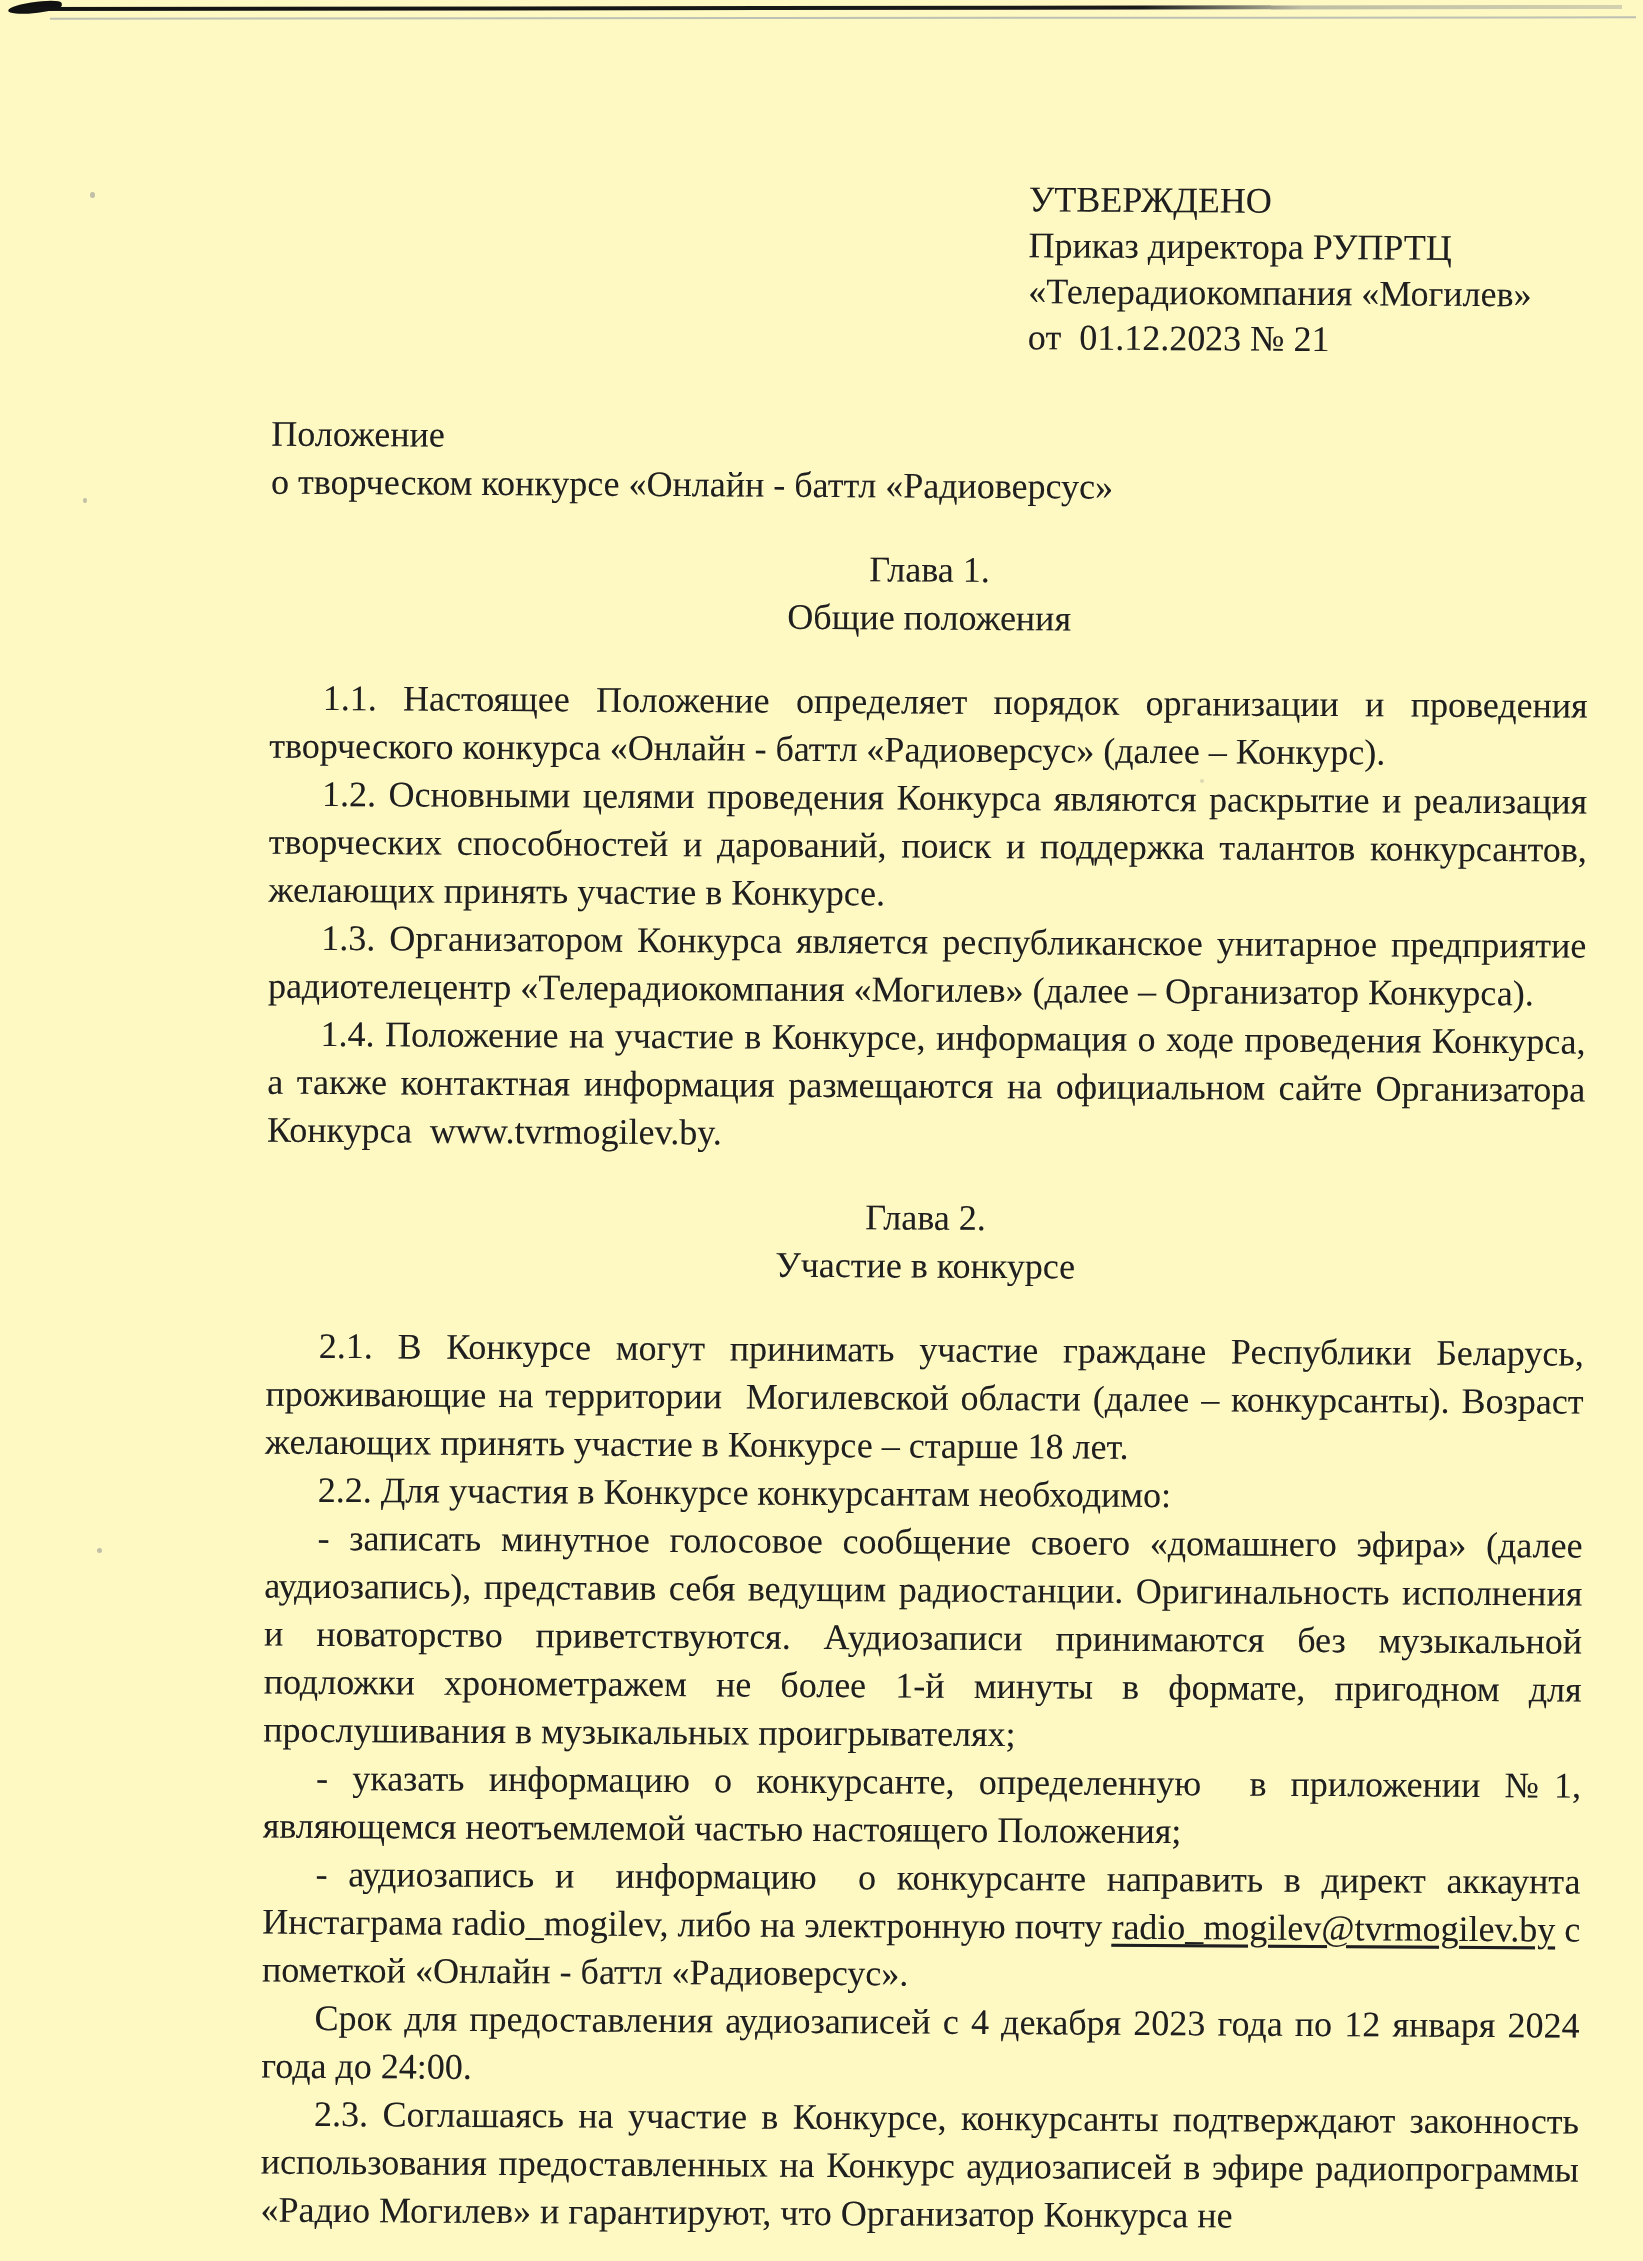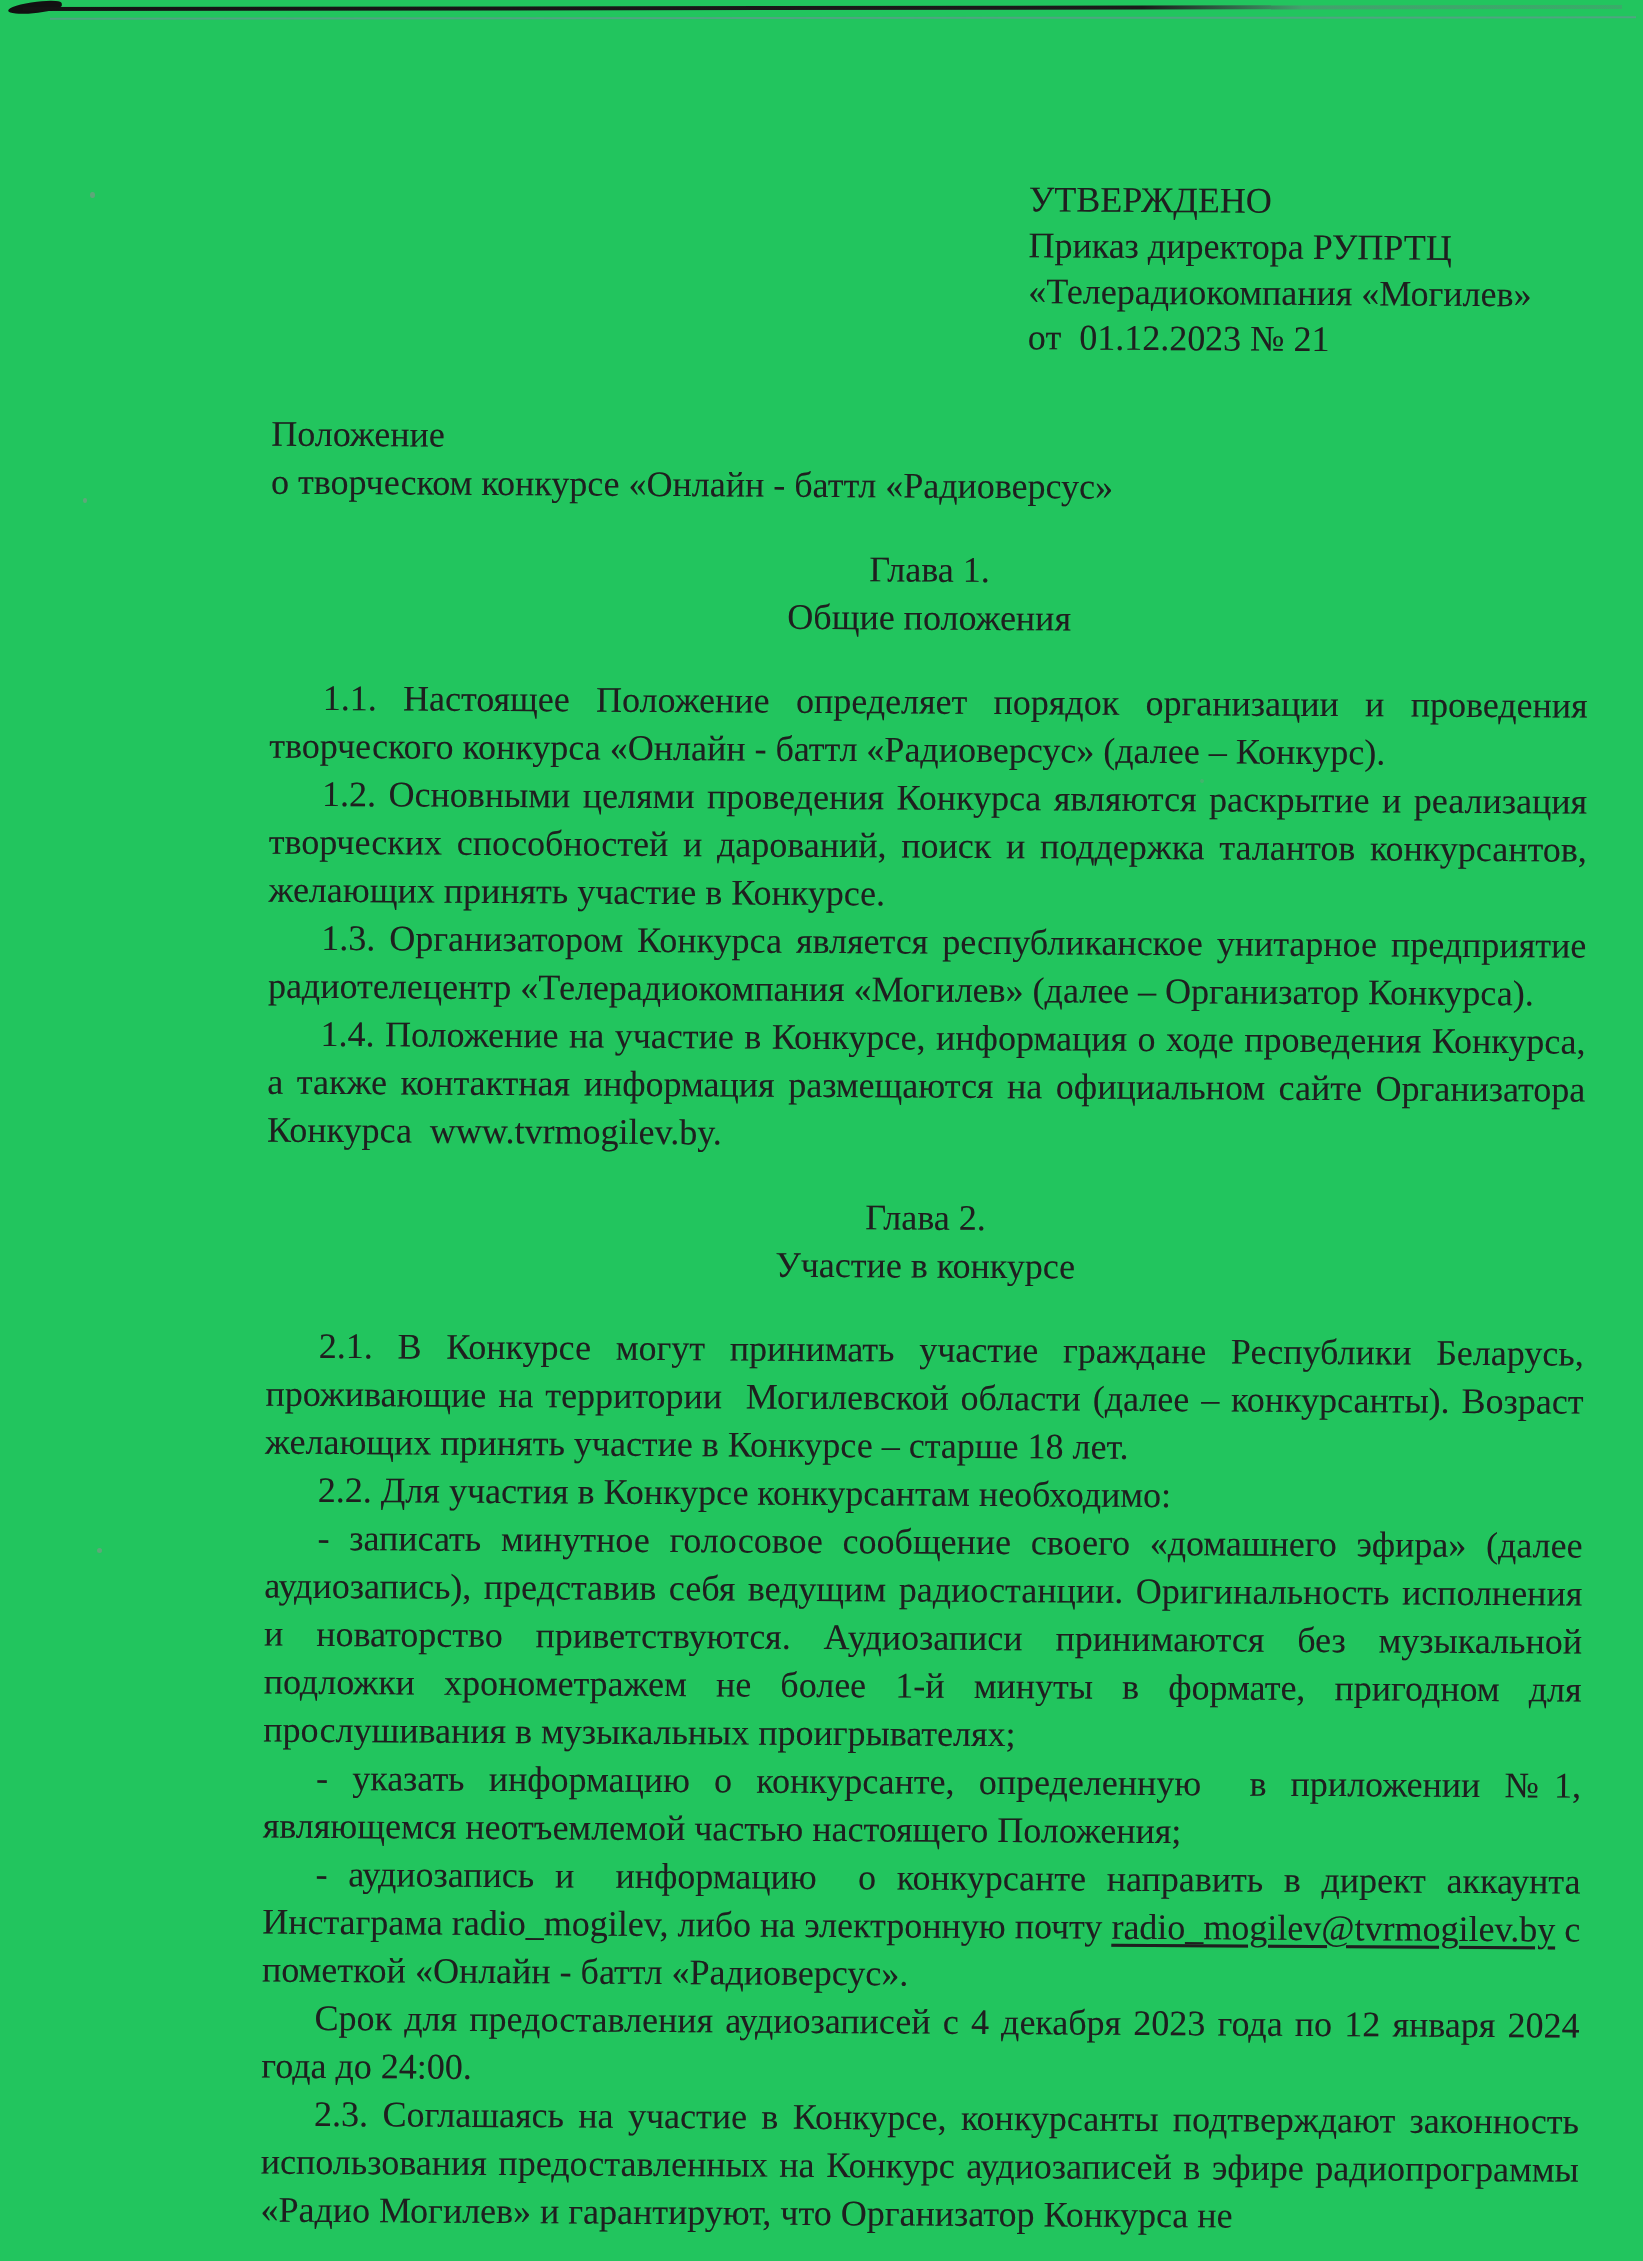--- a/index.html
+++ b/index.html
@@ -1,19 +1,19 @@
 <!DOCTYPE html>
 <html style="font-size:10.3px"><head>
 <meta charset="utf-8">
 <style>
   html,body{margin:0;padding:0;background:#e8e8e8;}
   .page{
     position:relative;
     width:1644px;height:2261px;
-    background:#22c55e;
+    background:#fef9c3;
     overflow:hidden;
     font-family:"Liberation Serif","DejaVu Serif",serif;
     color:#1f1f1f;
   }
   
   .scan-top-black{
     position:absolute;left:22.6px;top:6.4px;width:1599px;height:3.9px;
     background:linear-gradient(to right,#131313 0%,#1a1a1a 70%,rgba(110,115,128,.45) 80%,rgba(110,115,128,.30) 100%);
     transform:rotate(-0.08deg);
   }

